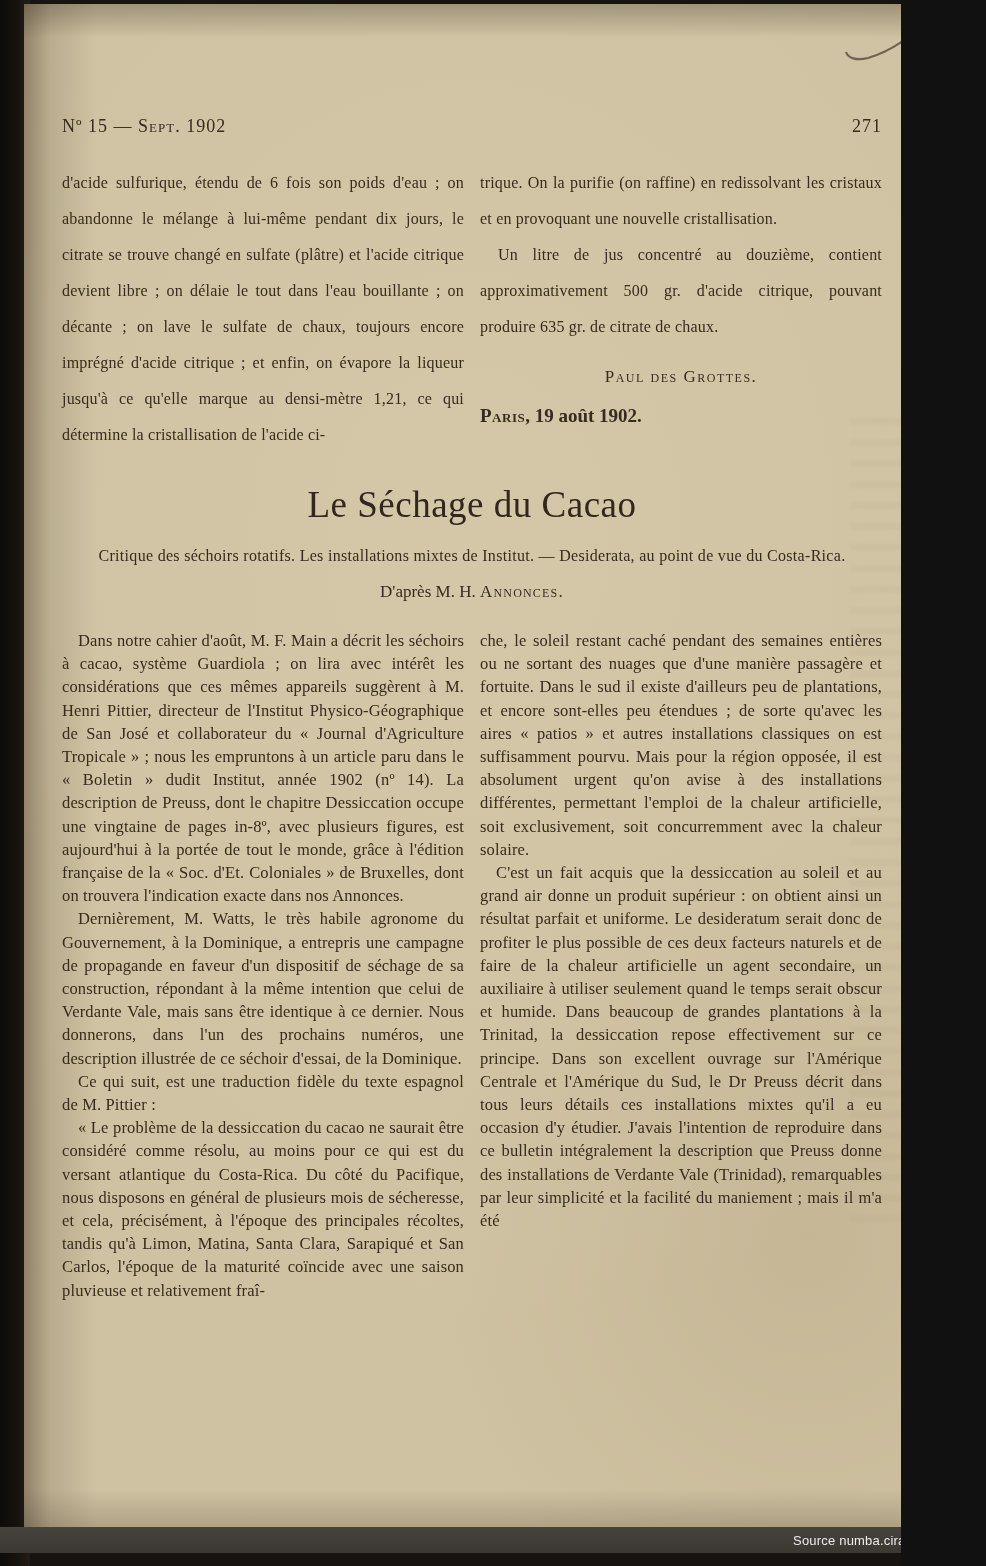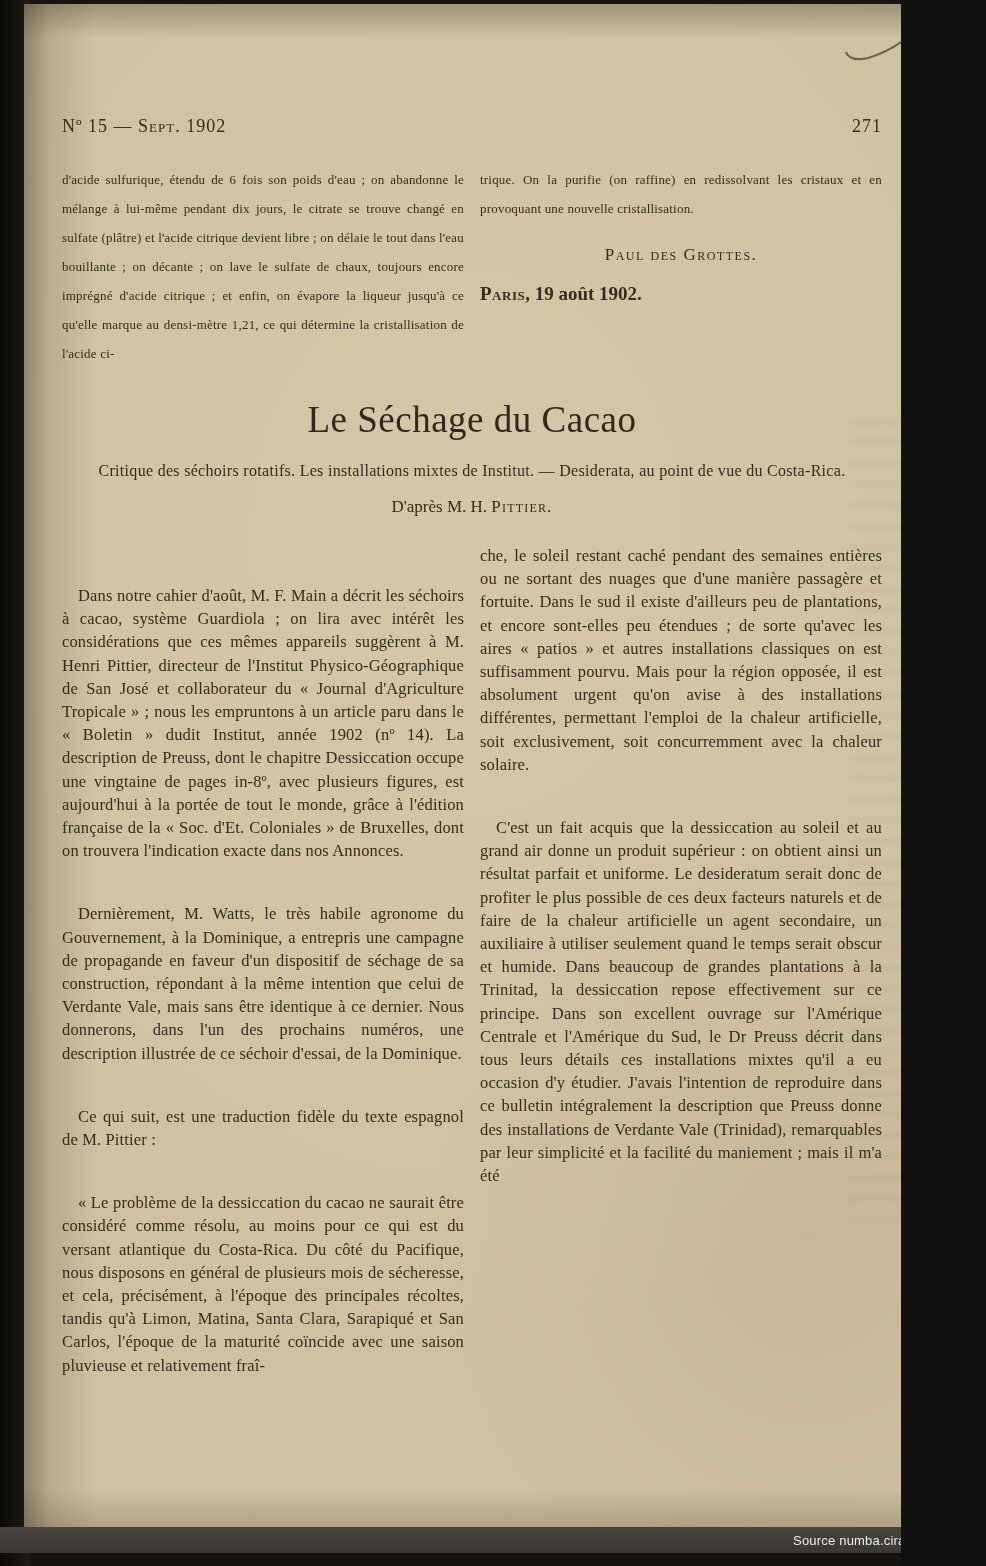--- a/index.html
+++ b/index.html
@@ -46,38 +46,38 @@
 
   .page-header { display: flex; align-items: baseline; }
   .issue { font-variant: small-caps; letter-spacing: 1px; font-size: 18px; white-space: pre; }
   .journal { margin-left: 16px; letter-spacing: 2.5px; font-size: 19px; }
   .page-number { margin-left: auto; font-size: 18px; letter-spacing: 1px; }
 
   .cols { display: flex; gap: 16px; }
   .col { width: 402px; }
 
   .prev-section { margin-top: 28px; }
-  .prev-section p { font-size: 13px; line-height: 29px; text-align: justify; letter-spacing: 0.2px; }
+  .prev-section p { font-size: 16px; line-height: 36px; text-align: justify; letter-spacing: 0.2px; }
   .prev-section p.indent { text-indent: 18px; }
   .signature {
     margin-top: 22px; text-align: center;
     font-variant: small-caps; letter-spacing: 1.5px; font-size: 17px;
   }
   .dateline { margin-top: 18px; font-size: 19px; font-weight: bold; }
   .dateline .city { font-variant: small-caps; letter-spacing: 0.5px; }
 
   .article-head { margin-top: 30px; text-align: center; }
   .article-title { font-size: 37px; font-weight: 400; letter-spacing: 0.5px; color: #32271a; }
   .article-subtitle { margin-top: 18px; font-size: 16px; line-height: 23px; padding: 0 6px; letter-spacing: 0.3px; }
   .article-byline { margin-top: 15px; font-size: 17px; }
   .article-byline .name { font-variant: small-caps; letter-spacing: 1.2px; }
 
   .body-section { margin-top: 27px; }
   .body-section p { font-size: 16.5px; line-height: 23.2px; text-align: justify; letter-spacing: 0.15px; }
-  .body-section p.indent { text-indent: 16px; margin-top: 40px; }
+  .body-section p.indent { text-indent: 16px; }
 
   .footer-bar {
     position: absolute; left: 0; bottom: 13px; width: 986px; height: 26px;
     background: linear-gradient(180deg, #47443e 0%, #3b3833 100%);
     display: flex; align-items: center; justify-content: flex-end;
     padding-right: 8px;
     font-family: "Liberation Sans", "DejaVu Sans", sans-serif;
     font-size: 13px; color: #ececec; letter-spacing: 0.2px;
     z-index: 5;
   }
@@ -96,29 +96,30 @@
       <span class="issue">Nº 15 — Sept. 1902</span>
       <span class="page-number">271</span>
     </header>
 
     <section class="cols prev-section">
       <div class="col">
         <p class="noindent">d'acide sulfurique, étendu de 6 fois son poids d'eau ; on abandonne le mélange à lui-même pendant dix jours, le citrate se trouve changé en sulfate (plâtre) et l'acide citrique devient libre ; on délaie le tout dans l'eau bouillante ; on décante ; on lave le sulfate de chaux, toujours encore imprégné d'acide citrique ; et enfin, on évapore la liqueur jusqu'à ce qu'elle marque au densi-mètre 1,21, ce qui détermine la cristallisation de l'acide ci-</p>
       </div>
       <div class="col">
         <p class="noindent">trique. On la purifie (on raffine) en redissolvant les cristaux et en provoquant une nouvelle cristallisation.</p>
+        <p class="indent">Un litre de jus concentré au douzième, contient approximativement 500 gr. d'acide citrique, pouvant produire 635 gr. de citrate de chaux.</p>
         <div class="signature">Paul des Grottes.</div>
         <div class="dateline"><span class="city">Paris</span><span>, 19 août 1902.</span></div>
       </div>
     </section>
 
     <section class="article-head">
       <h1 class="article-title">Le Séchage du Cacao</h1>
       <div class="article-subtitle">Critique des séchoirs rotatifs. Les installations mixtes de Institut. — Desiderata, au point de vue du Costa-Rica.</div>
-      <div class="article-byline"><span>D'après M. H. </span><span class="name">Pittier.</span></div>
+      <div class="article-byline"><span>D'après M. H. </span><span class="name">Annonces.</span></div>
     </section>
 
     <section class="cols body-section">
       <div class="col">
         <p class="indent">Dans notre cahier d'août, M. F. Main a décrit les séchoirs à cacao, système Guardiola ; on lira avec intérêt les considérations que ces mêmes appareils suggèrent à M. Henri Pittier, directeur de l'Institut Physico-Géographique de San José et collaborateur du « Journal d'Agriculture Tropicale » ; nous les empruntons à un article paru dans le « Boletin » dudit Institut, année 1902 (nº 14). La description de Preuss, dont le chapitre Dessiccation occupe une vingtaine de pages in-8º, avec plusieurs figures, est aujourd'hui à la portée de tout le monde, grâce à l'édition française de la « Soc. d'Et. Coloniales » de Bruxelles, dont on trouvera l'indication exacte dans nos Annonces.</p>
         <p class="indent">Dernièrement, M. Watts, le très habile agronome du Gouvernement, à la Dominique, a entrepris une campagne de propagande en faveur d'un dispositif de séchage de sa construction, répondant à la même intention que celui de Verdante Vale, mais sans être identique à ce dernier. Nous donnerons, dans l'un des prochains numéros, une description illustrée de ce séchoir d'essai, de la Dominique.</p>
         <p class="indent">Ce qui suit, est une traduction fidèle du texte espagnol de M. Pittier :</p>
         <p class="indent">« Le problème de la dessiccation du cacao ne saurait être considéré comme résolu, au moins pour ce qui est du versant atlantique du Costa-Rica. Du côté du Pacifique, nous disposons en général de plusieurs mois de sécheresse, et cela, précisément, à l'époque des principales récoltes, tandis qu'à Limon, Matina, Santa Clara, Sarapiqué et San Carlos, l'époque de la maturité coïncide avec une saison pluvieuse et relativement fraî-</p>
       </div>
       <div class="col">

